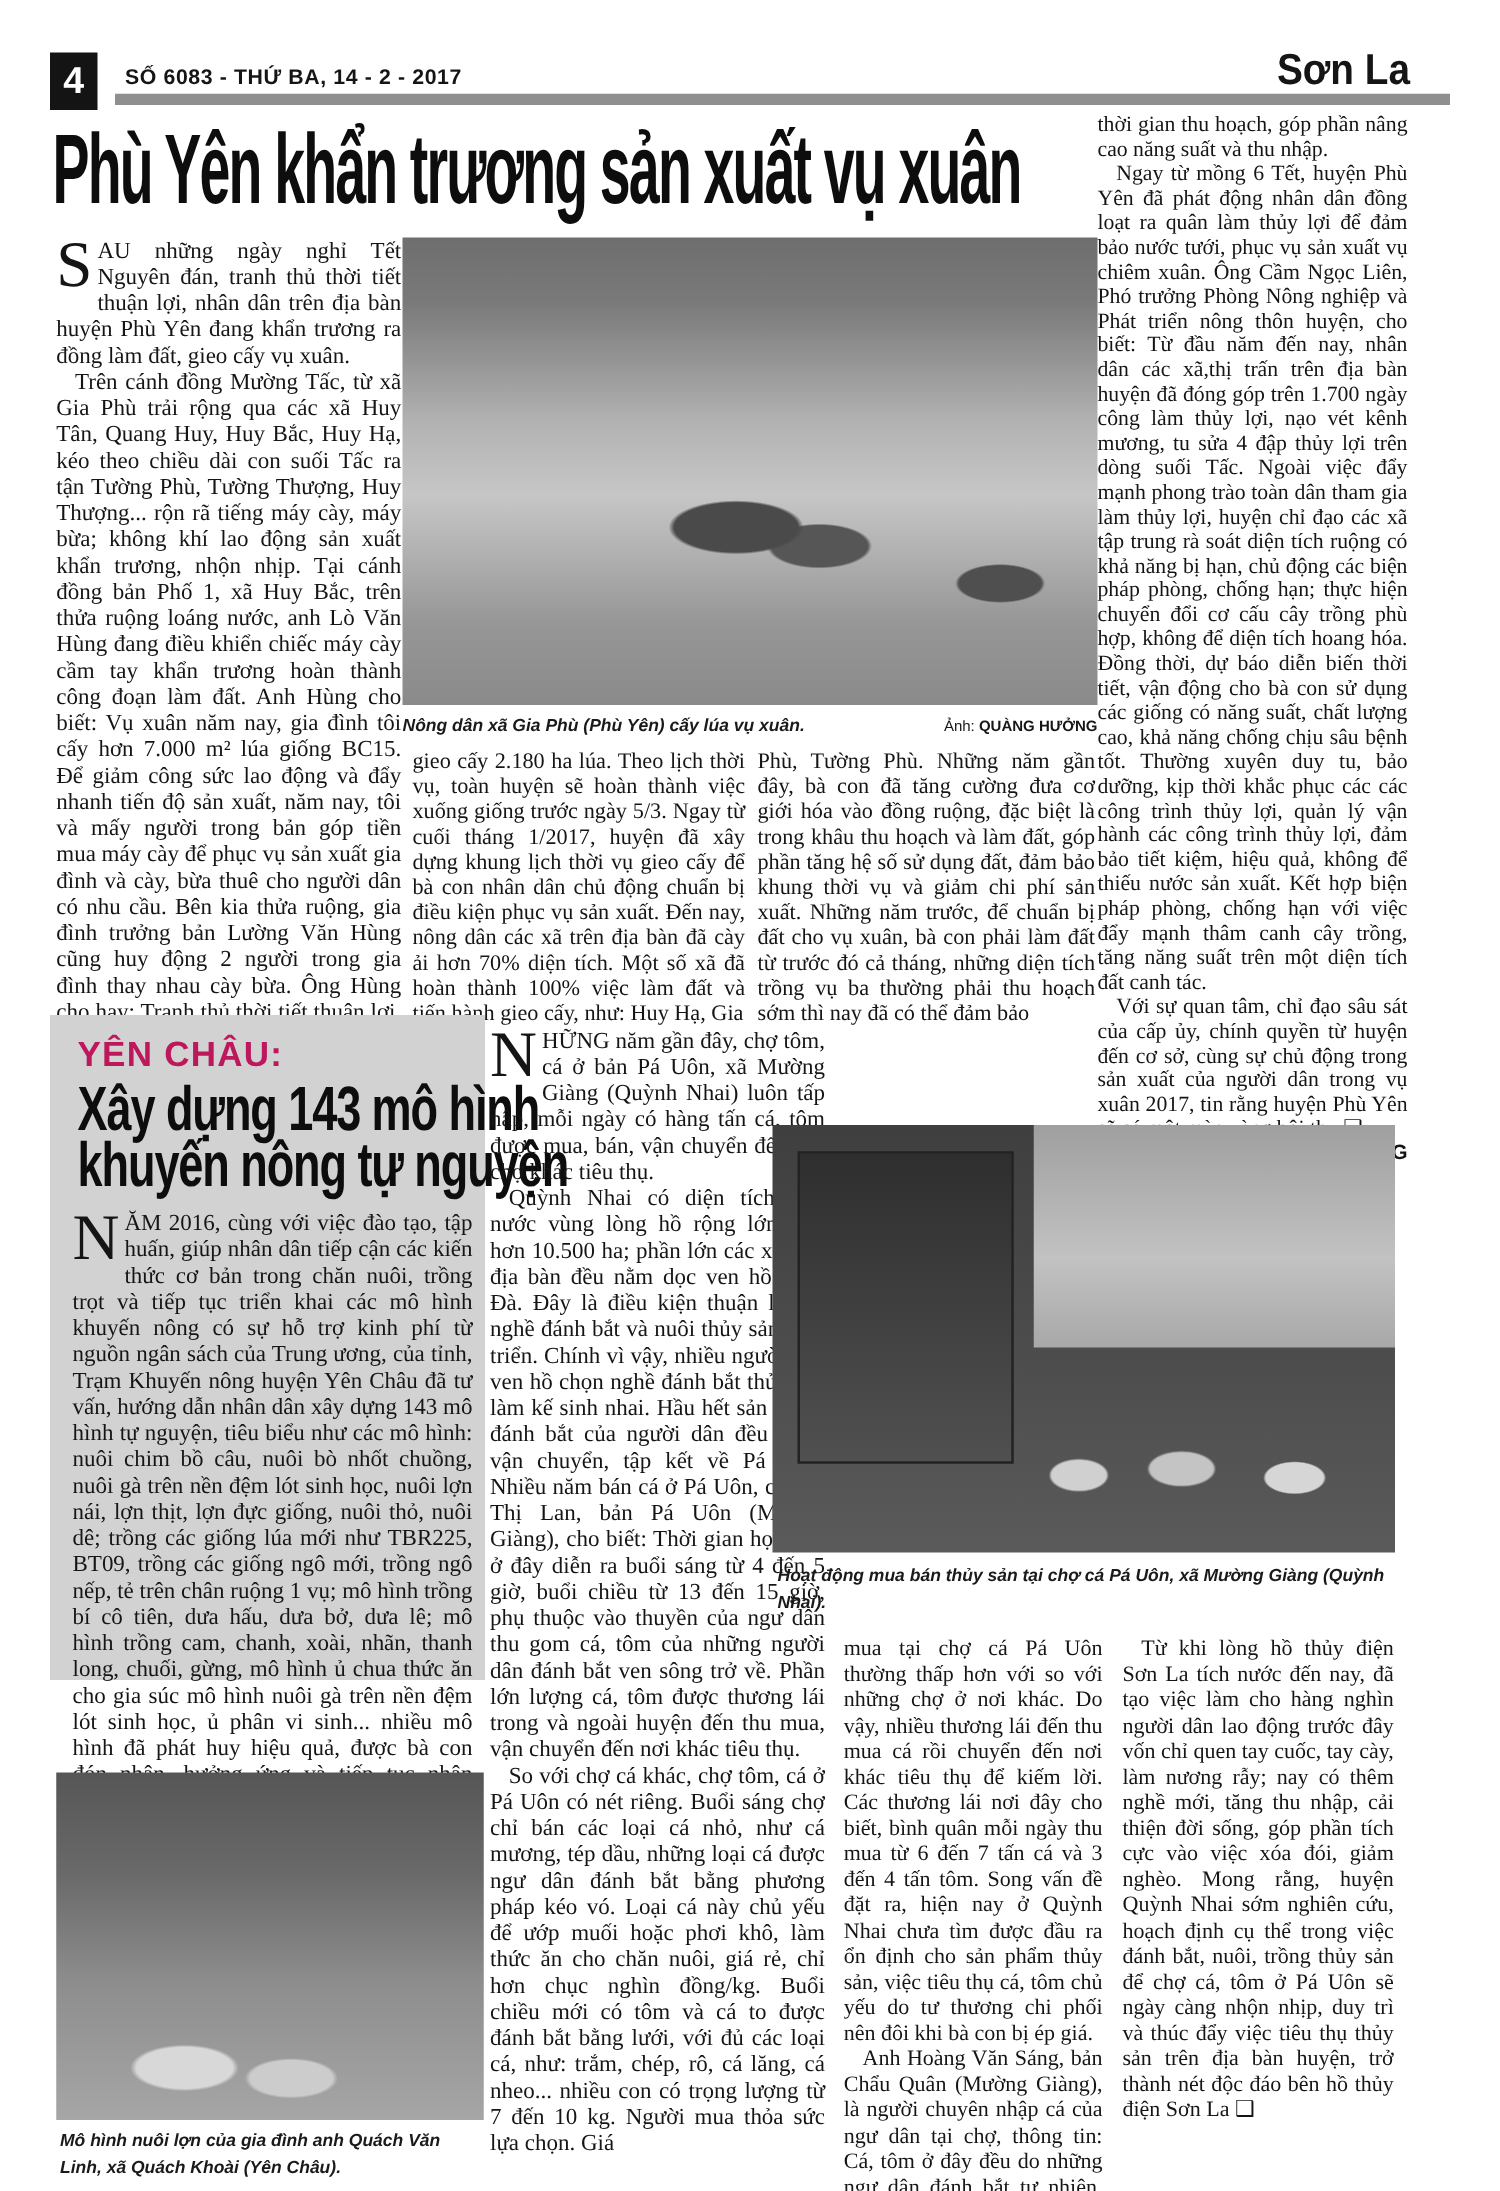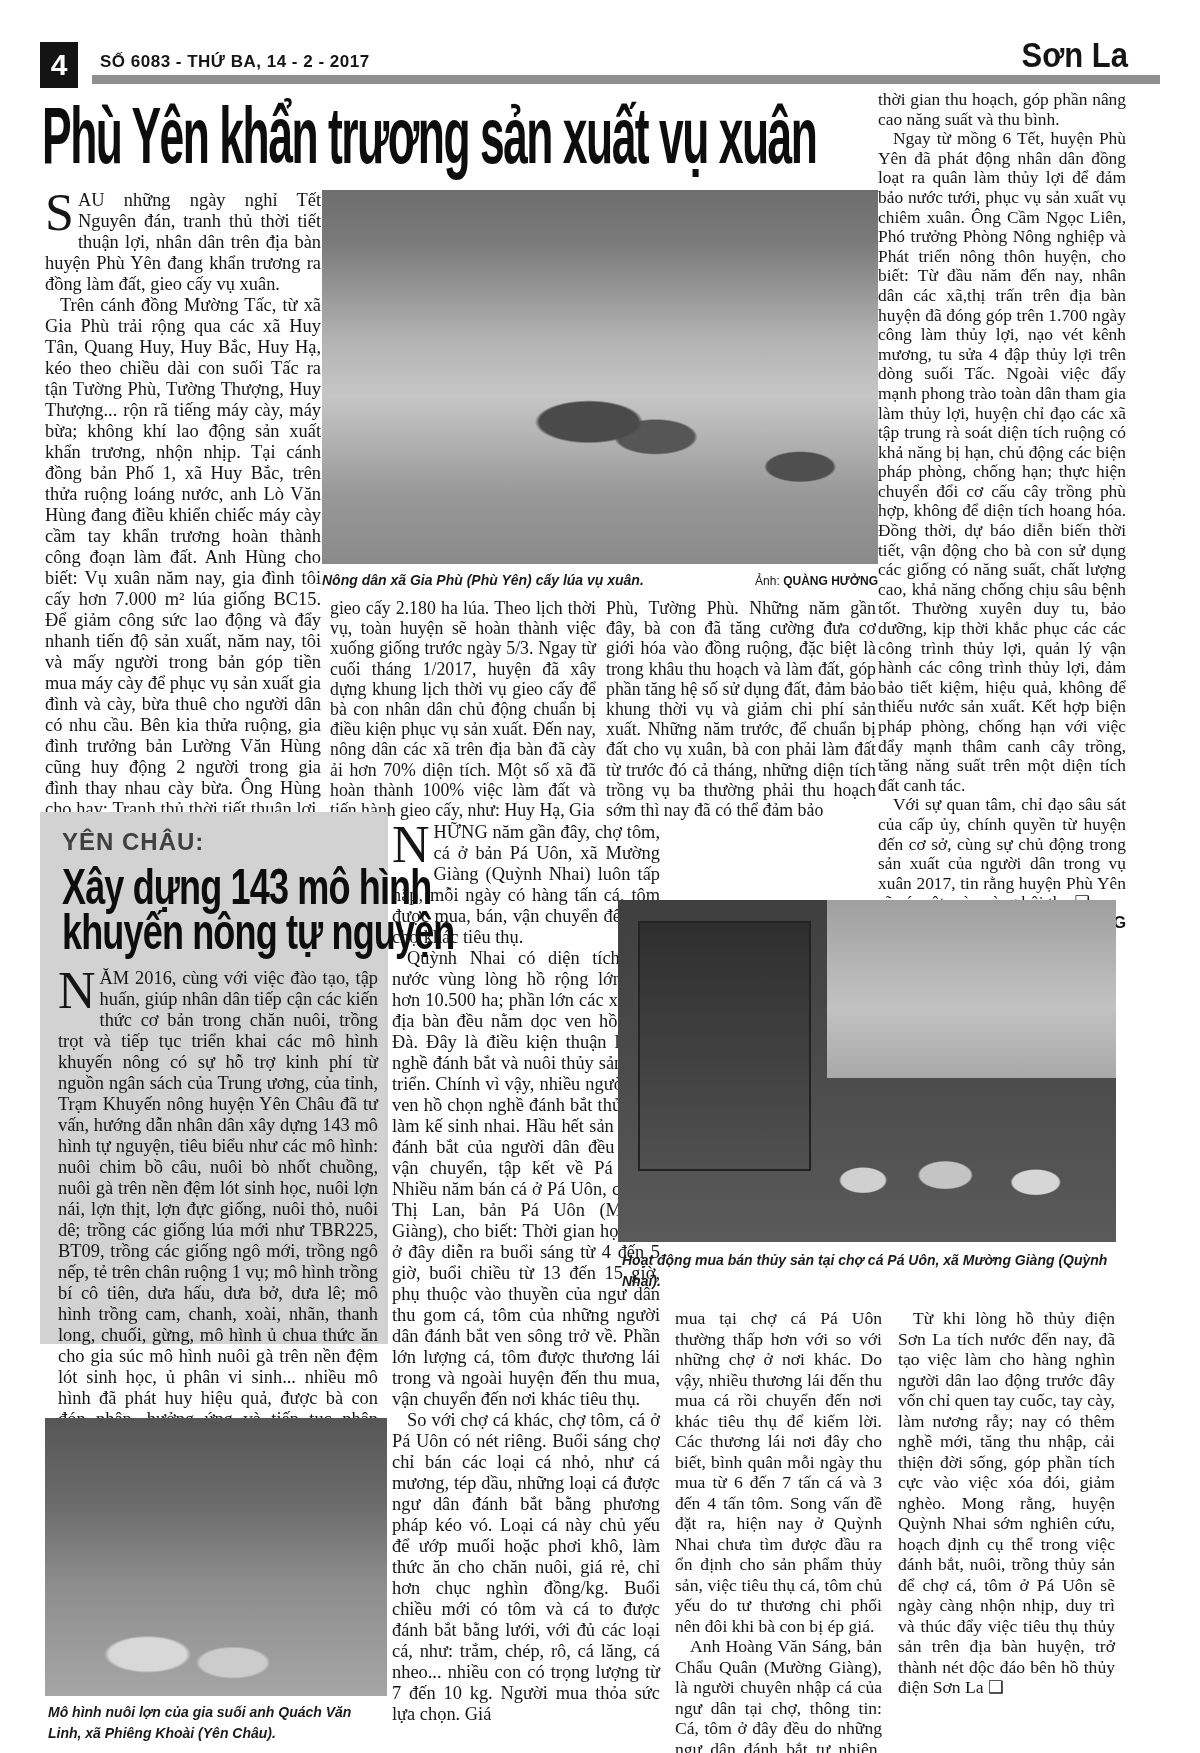--- a/index.html
+++ b/index.html
@@ -63,21 +63,21 @@
   .caption{font-family:"Liberation Sans",sans-serif;font-style:italic;font-weight:bold;
       font-size:14px;line-height:21px;color:#1a1a1a;}
   .credit-row{left:322px;top:570px;width:556px;display:flex;justify-content:space-between;align-items:baseline;}
   .credit{font-family:"Liberation Sans",sans-serif;font-size:12px;font-style:normal;font-weight:normal;}
   .credit b{font-weight:bold;}
   .byline{font-family:"Liberation Sans",sans-serif;font-size:15.5px;text-align:right;}
   .byline b{font-weight:bold;font-size:16.5px;}
   
   .gray-panel{left:40px;top:812px;width:348px;height:532px;background:#d2d2d2;}
   .kicker{left:62px;top:828px;font-family:"Liberation Sans",sans-serif;font-weight:bold;
-      font-size:24px;letter-spacing:1px;color:#404040;}
+      font-size:28px;letter-spacing:1px;color:#be185d;}
 </style>
 </head>
 <body>
 
 <div class="page">
 
   <div class="abs pagenum-box">
     <span>4</span>
   </div>
   <div class="abs issue-line">SỐ 6083 - THỨ BA, 14 - 2 - 2017</div>
@@ -101,39 +101,39 @@
 
   <div class="abs col b2" style="left:330px;top:598px;width:266px;">
     <p>gieo cấy 2.180 ha lúa. Theo lịch thời vụ, toàn huyện sẽ hoàn thành việc xuống giống trước ngày 5/3. Ngay từ cuối tháng 1/2017, huyện đã xây dựng khung lịch thời vụ gieo cấy để bà con nhân dân chủ động chuẩn bị điều kiện phục vụ sản xuất. Đến nay, nông dân các xã trên địa bàn đã cày ải hơn 70% diện tích. Một số xã đã hoàn thành 100% việc làm đất và tiến hành gieo cấy, như: Huy Hạ, Gia</p>
   </div>
 
   <div class="abs col b2" style="left:606px;top:598px;width:270px;">
     <p>Phù, Tường Phù. Những năm gần đây, bà con đã tăng cường đưa cơ giới hóa vào đồng ruộng, đặc biệt là trong khâu thu hoạch và làm đất, góp phần tăng hệ số sử dụng đất, đảm bảo khung thời vụ và giảm chi phí sản xuất. Những năm trước, để chuẩn bị đất cho vụ xuân, bà con phải làm đất từ trước đó cả tháng, những diện tích trồng vụ ba thường phải thu hoạch sớm thì nay đã có thể đảm bảo</p>
   </div>
 
   <div class="abs col b3" style="left:878px;top:90px;width:248px;">
-    <p>thời gian thu hoạch, góp phần nâng cao năng suất và thu bình.</p>
+    <p>thời gian thu hoạch, góp phần nâng cao năng suất và thu nhập.</p>
     <p class="indent">Ngay từ mồng 6 Tết, huyện Phù Yên đã phát động nhân dân đồng loạt ra quân làm thủy lợi để đảm bảo nước tưới, phục vụ sản xuất vụ chiêm xuân. Ông Cầm Ngọc Liên, Phó trưởng Phòng Nông nghiệp và Phát triển nông thôn huyện, cho biết: Từ đầu năm đến nay, nhân dân các xã,thị trấn trên địa bàn huyện đã đóng góp trên 1.700 ngày công làm thủy lợi, nạo vét kênh mương, tu sửa 4 đập thủy lợi trên dòng suối Tấc. Ngoài việc đẩy mạnh phong trào toàn dân tham gia làm thủy lợi, huyện chỉ đạo các xã tập trung rà soát diện tích ruộng có khả năng bị hạn, chủ động các biện pháp phòng, chống hạn; thực hiện chuyển đổi cơ cấu cây trồng phù hợp, không để diện tích hoang hóa. Đồng thời, dự báo diễn biến thời tiết, vận động cho bà con sử dụng các giống có năng suất, chất lượng cao, khả năng chống chịu sâu bệnh tốt. Thường xuyên duy tu, bảo dưỡng, kịp thời khắc phục các các công trình thủy lợi, quản lý vận hành các công trình thủy lợi, đảm bảo tiết kiệm, hiệu quả, không để thiếu nước sản xuất. Kết hợp biện pháp phòng, chống hạn với việc đẩy mạnh thâm canh cây trồng, tăng năng suất trên một diện tích đất canh tác.</p>
     <p class="indent">Với sự quan tâm, chỉ đạo sâu sát của cấp ủy, chính quyền từ huyện đến cơ sở, cùng sự chủ động trong sản xuất của người dân trong vụ xuân 2017, tin rằng huyện Phù Yên sẽ có một mùa vàng bội thu ❑</p>
     <div class="byline"><b>HOÀNG GIANG</b></div>
   </div>
 
   <div class="abs gray-panel"></div>
   <div class="abs kicker">YÊN CHÂU:</div>
   <div class="abs" style="left:62px;top:860px;">
     <div class="cond2">Xây dựng 143 mô hình</div>
     <div class="cond2">khuyến nông tự nguyện</div>
   </div>
   <div class="abs col b1" style="left:58px;top:968px;width:320px;">
     <p><span class="dropcap">N</span><span>ĂM 2016, cùng với việc đào tạo, tập huấn, giúp nhân dân tiếp cận các kiến thức cơ bản trong chăn nuôi, trồng trọt và tiếp tục triển khai các mô hình khuyến nông có sự hỗ trợ kinh phí từ nguồn ngân sách của Trung ương, của tỉnh, Trạm Khuyến nông huyện Yên Châu đã tư vấn, hướng dẫn nhân dân xây dựng 143 mô hình tự nguyện, tiêu biểu như các mô hình: nuôi chim bồ câu, nuôi bò nhốt chuồng, nuôi gà trên nền đệm lót sinh học, nuôi lợn nái, lợn thịt, lợn đực giống, nuôi thỏ, nuôi dê; trồng các giống lúa mới như TBR225, BT09, trồng các giống ngô mới, trồng ngô nếp, tẻ trên chân ruộng 1 vụ; mô hình trồng bí cô tiên, dưa hấu, dưa bở, dưa lê; mô hình trồng cam, chanh, xoài, nhãn, thanh long, chuối, gừng, mô hình ủ chua thức ăn cho gia súc mô hình nuôi gà trên nền đệm lót sinh học, ủ phân vi sinh... nhiều mô hình đã phát huy hiệu quả, được bà con đón nhận, hưởng ứng và tiếp tục nhân rộng.</span></p>
     <p class="indent">Ngoài ra, Trạm còn tư vấn cho nông dân xây dựng bể khí sinh học trong xử lý bã thải chăn nuôi được 100 công trình. Đã chi trả tiền hỗ trợ từ nguồn dự án khí sinh học cho 100 hộ, tổng số tiền 300 triệu đồng ❑</p>
     <div class="byline"><span>Tin, ảnh: </span><b>NHẬT MAI</b></div>
   </div>
   <div class="abs photo photo3"></div>
-  <div class="abs caption" style="left:48px;top:1702px;width:336px;">Mô hình nuôi lợn của gia suối anh Quách Văn Linh, xã Phiêng Khoài (Yên Châu).</div>
+  <div class="abs caption" style="left:48px;top:1702px;width:336px;">Mô hình nuôi lợn của gia đình anh Quách Văn Linh, xã Quách Khoài (Yên Châu).</div>
 
   <div class="abs col b1" style="left:392px;top:822px;width:268px;">
     <p><span class="dropcap">N</span><span>HỮNG năm gần đây, chợ tôm, cá ở bản Pá Uôn, xã Mường Giàng (Quỳnh Nhai) luôn tấp nập, mỗi ngày có hàng tấn cá, tôm được mua, bán, vận chuyển đến các chợ khác tiêu thụ.</span></p>
     <p class="indent">Quỳnh Nhai có diện tích mặt nước vùng lòng hồ rộng lớn, với hơn 10.500 ha; phần lớn các xã trên địa bàn đều nằm dọc ven hồ sông Đà. Đây là điều kiện thuận lợi để nghề đánh bắt và nuôi thủy sản phát triển. Chính vì vậy, nhiều người dân ven hồ chọn nghề đánh bắt thủy sản làm kế sinh nhai. Hầu hết sản phẩm đánh bắt của người dân đều được vận chuyển, tập kết về Pá Uôn. Nhiều năm bán cá ở Pá Uôn, chị Lò Thị Lan, bản Pá Uôn (Mường Giàng), cho biết: Thời gian họp chợ ở đây diễn ra buổi sáng từ 4 đến 5 giờ, buổi chiều từ 13 đến 15 giờ, phụ thuộc vào thuyền của ngư dân thu gom cá, tôm của những người dân đánh bắt ven sông trở về. Phần lớn lượng cá, tôm được thương lái trong và ngoài huyện đến thu mua, vận chuyển đến nơi khác tiêu thụ.</p>
     <p class="indent">So với chợ cá khác, chợ tôm, cá ở Pá Uôn có nét riêng. Buổi sáng chợ chỉ bán các loại cá nhỏ, như cá mương, tép dầu, những loại cá được ngư dân đánh bắt bằng phương pháp kéo vó. Loại cá này chủ yếu để ướp muối hoặc phơi khô, làm thức ăn cho chăn nuôi, giá rẻ, chỉ hơn chục nghìn đồng/kg. Buổi chiều mới có tôm và cá to được đánh bắt bằng lưới, với đủ các loại cá, như: trắm, chép, rô, cá lăng, cá nheo... nhiều con có trọng lượng từ 7 đến 10 kg. Người mua thỏa sức lựa chọn. Giá</p>
   </div>
 
 
   <div class="abs photo photo2">
     <div class="truck"></div>

